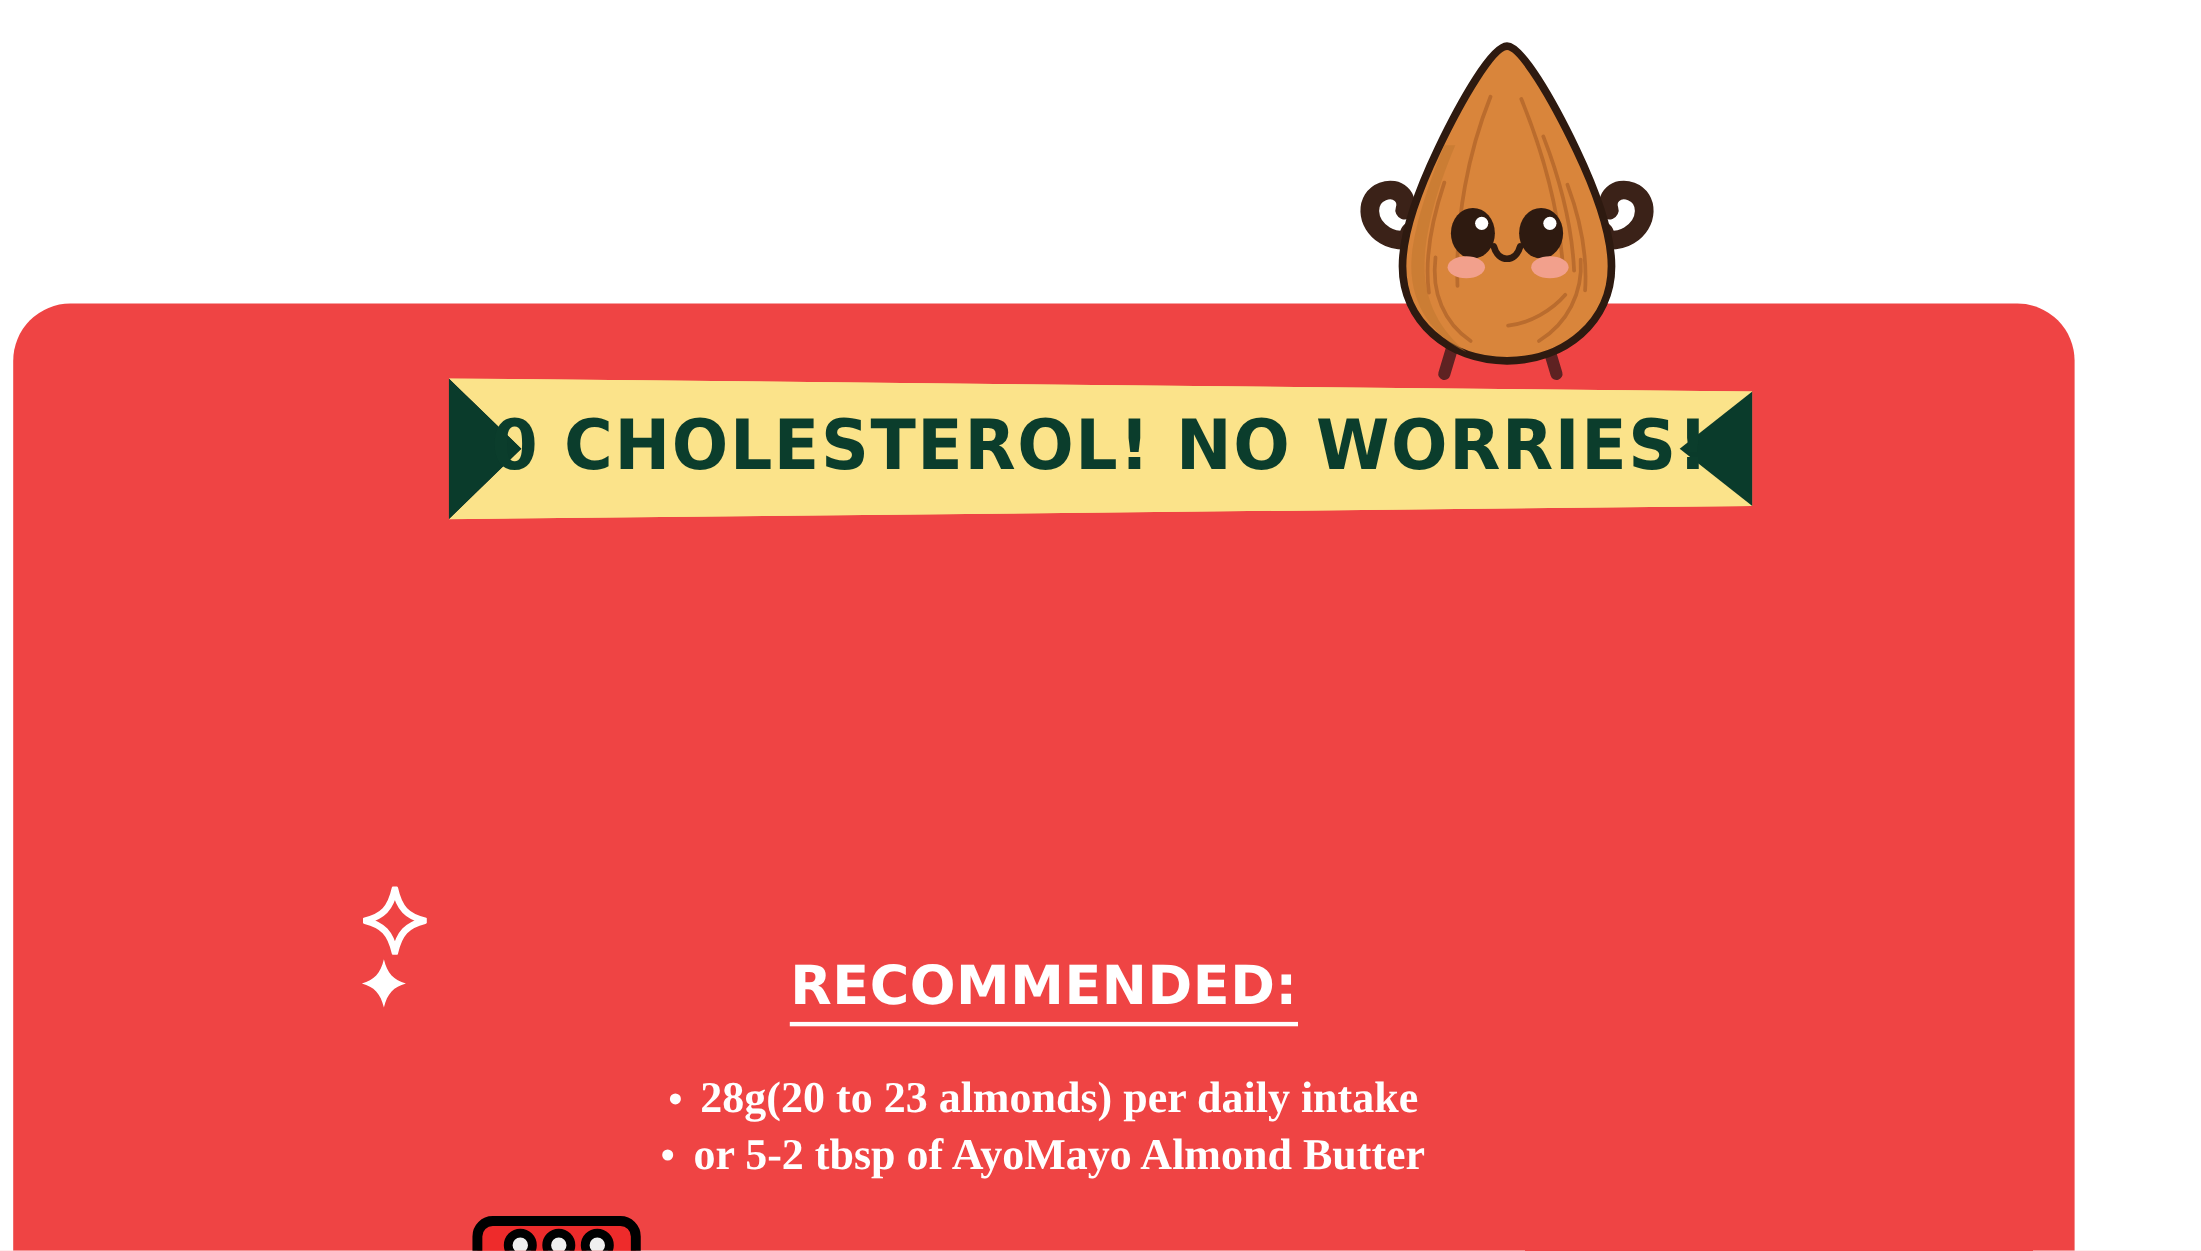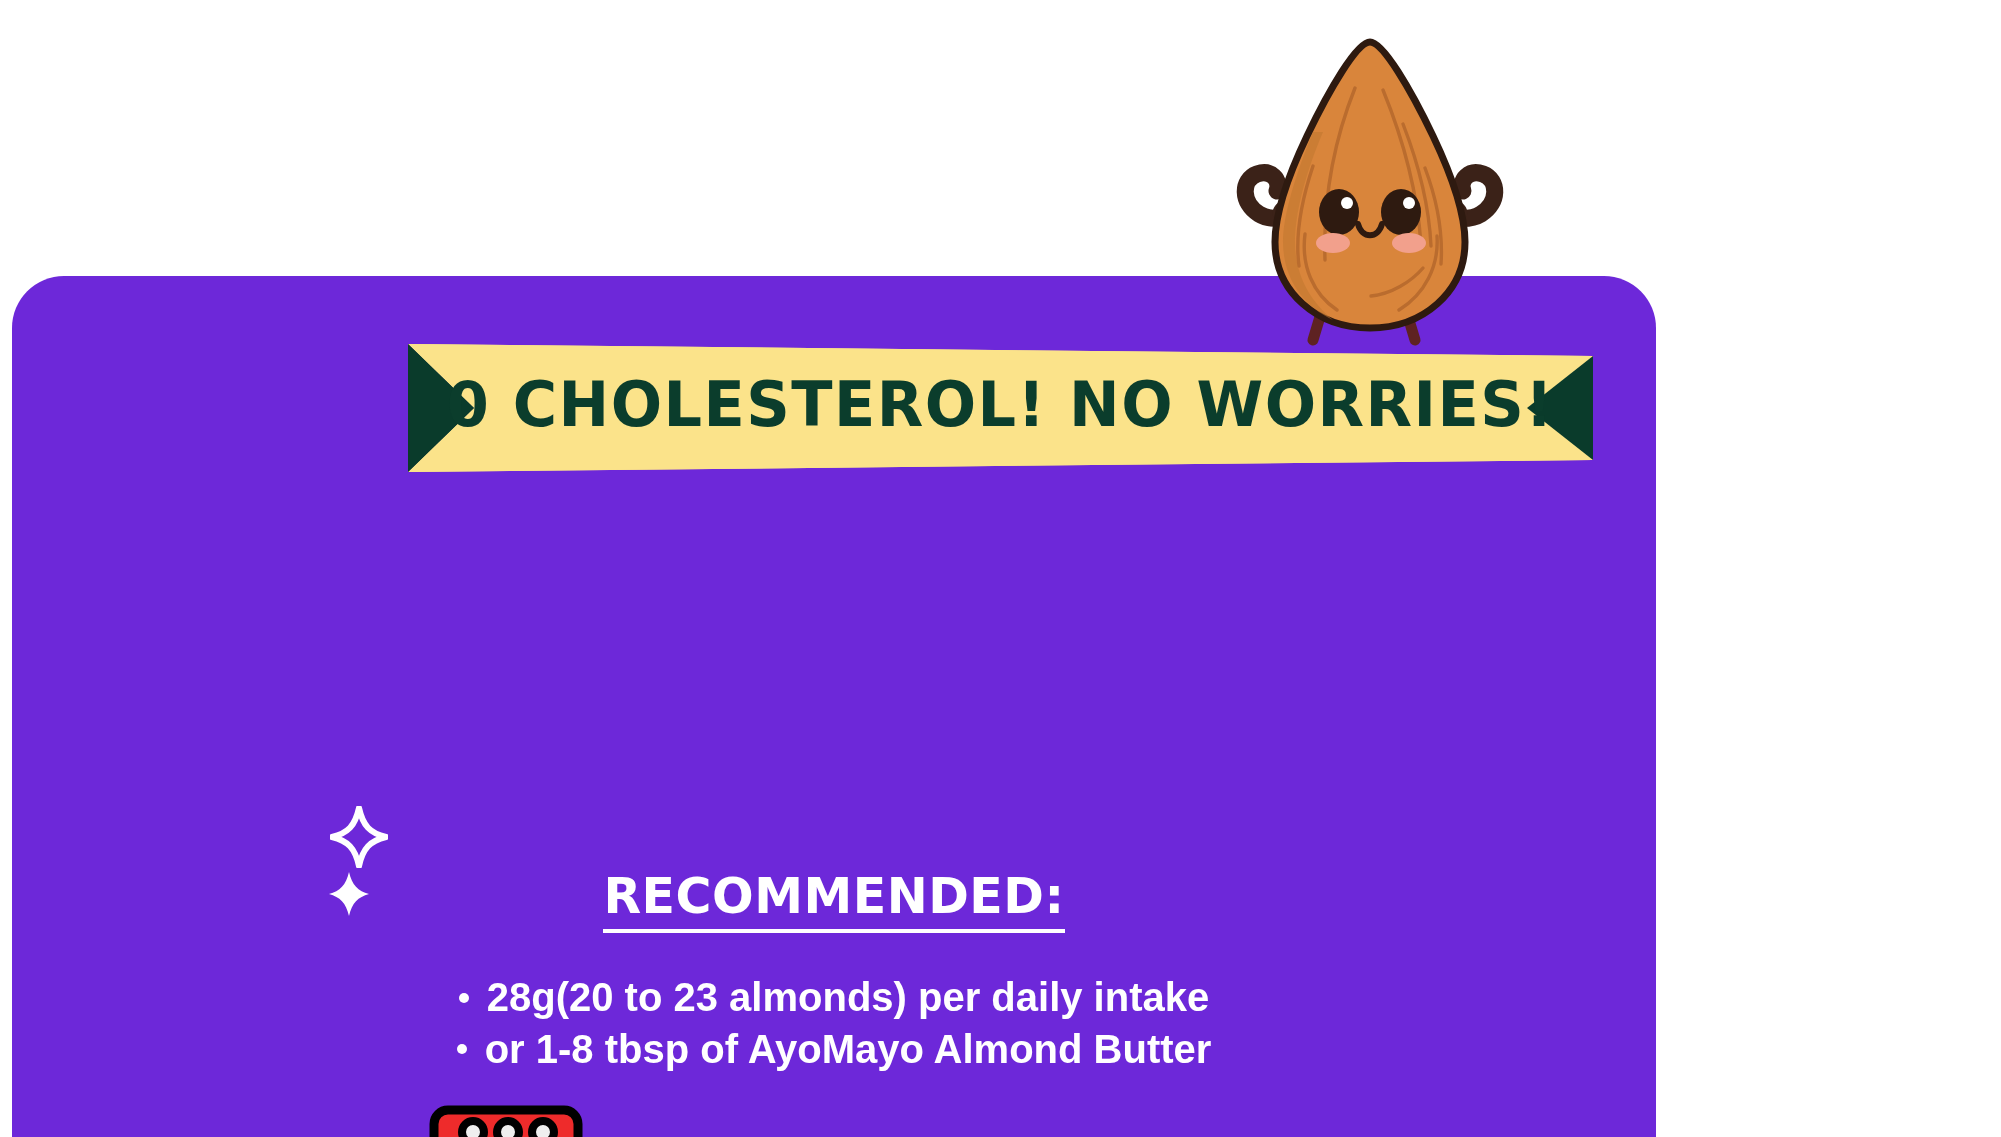--- a/index.html
+++ b/index.html
@@ -14,24 +14,25 @@
     overflow: hidden;
     font-family: "Liberation Sans", sans-serif;
     -webkit-font-smoothing: antialiased;
   }
 
   
   #card {
     position: absolute;
     left: 12px;
     top: 276px;
-    width: 1644px;
+    width: 1830px;
     height: 861px;
-    background: #6d28d9;
+    background: #ef4444;
     border-radius: 52px 52px 0 0;
+    padding-left: 44px;
   }
 
   
   #mascot {
     position: absolute;
     left: 1185px;
     top: 28px;
     width: 370px;
     height: 320px;
     z-index: 4;
@@ -81,21 +82,21 @@
     padding-bottom: 7px;
     line-height: 1.05;
   }
   #rec-list {
     margin: 39px 0 0 0;
     padding: 0;
     list-style: none;
     text-align: center;
   }
   #rec-list li {
-    font-family: Liberation Sans, sans-serif;
+    font-family: Liberation Serif, serif;
     font-size: 40px;
     font-weight: 700;
     color: #ffffff;
     line-height: 1.28;
     white-space: nowrap;
   }
   #rec-list li .dot {
     display: inline-block;
     width: 10px; height: 10px;
     border-radius: 50%;
@@ -188,21 +189,21 @@
     </svg>
   </div>
 
   <div id="rec">
     <div id="rec-title">RECOMMENDED:</div>
     <ul id="rec-list">
       <li>
         <span class="dot"></span><span>28g(20 to 23 almonds) per daily intake</span>
       </li>
       <li>
-        <span class="dot"></span><span>or 1-8 tbsp of AyoMayo Almond Butter</span>
+        <span class="dot"></span><span>or 5-2 tbsp of AyoMayo Almond Butter</span>
       </li>
     </ul>
   </div>
 
   <div id="oven">
     <svg viewBox="0 0 210 200" xmlns="http://www.w3.org/2000/svg">
 
       <rect x="14" y="8" width="144" height="158" rx="14" fill="#EE2B2B" stroke="#000000" stroke-width="9"></rect>
 
       <line x1="18" y1="52" x2="154" y2="52" stroke="#000000" stroke-width="8"></line>

